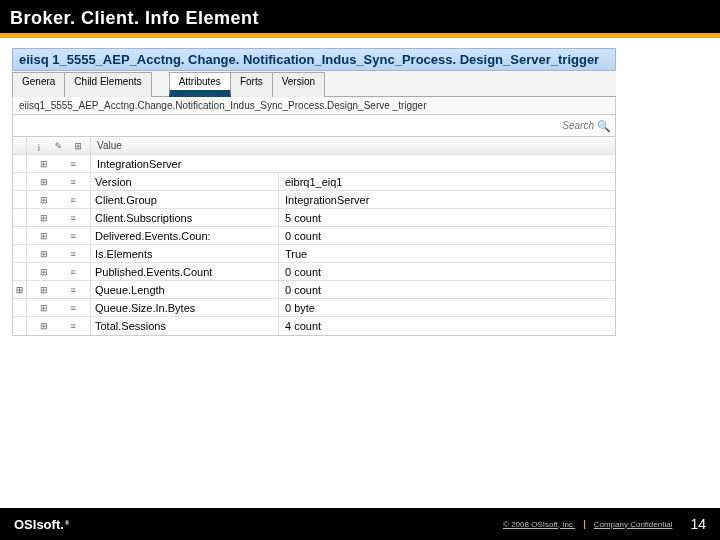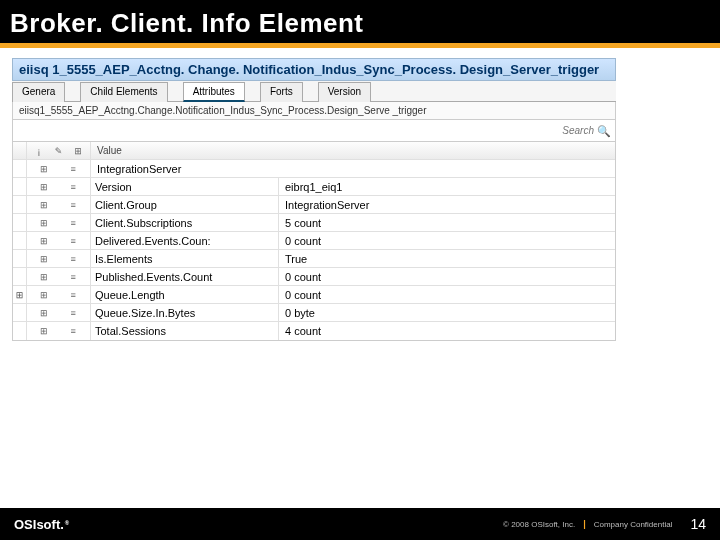--- a/index.html
+++ b/index.html
@@ -9,21 +9,21 @@
     font-family: Arial, sans-serif;
     background: #ffffff;
     overflow: hidden;
   }
   .slide-header {
     background: #000000;
     padding: 8px 10px 4px 10px;
   }
   .slide-title {
     color: #ffffff;
-    font-size: 26px;
+    font-size: 18px;
     font-weight: bold;
     letter-spacing: 0.5px;
   }
   .accent-bar {
     height: 5px;
     background: #f5a623;
   }
   .content-panel {
     margin: 10px 12px 0 12px;
     width: 604px;
@@ -34,36 +34,36 @@
     padding: 3px 6px;
     font-size: 13px;
     font-weight: bold;
     color: #003366;
   }
   .tabs {
     display: flex;
     border-bottom: 1px solid #aaa;
     font-size: 10px;
     background: #f5f5f5;
-    gap: 16px;
   }
   .tab {
     padding: 3px 9px;
     border: 1px solid #aaa;
     border-bottom: none;
     margin-right: -1px;
     background: #efefef;
     cursor: pointer;
     position: relative;
     top: 1px;
   }
   .tab.active {
     background: #ffffff;
-    border-bottom: 2px solid #0c4a6e;
+    border-bottom: 7px solid #0c4a6e;
     z-index: 2;
+    margin-left: 18px;
   }
   .path-bar {
     padding: 3px 6px;
     font-size: 10px;
     color: #333;
     border: 1px solid #ccc;
     background: #fafafa;
     border-top: none;
   }
   .search-bar {
@@ -179,20 +179,21 @@
     left: 1px;
   }
   .footer-right {
     display: flex;
     align-items: center;
     gap: 8px;
   }
   .copyright {
     color: #bbb;
     font-size: 8px;
+    text-decoration: underline;
   }
   .page-num {
     font-size: 14px;
     color: #fff;
     margin-left: 10px;
   }
   .divider {
     color: #f5a623;
     font-weight: bold;
   }

